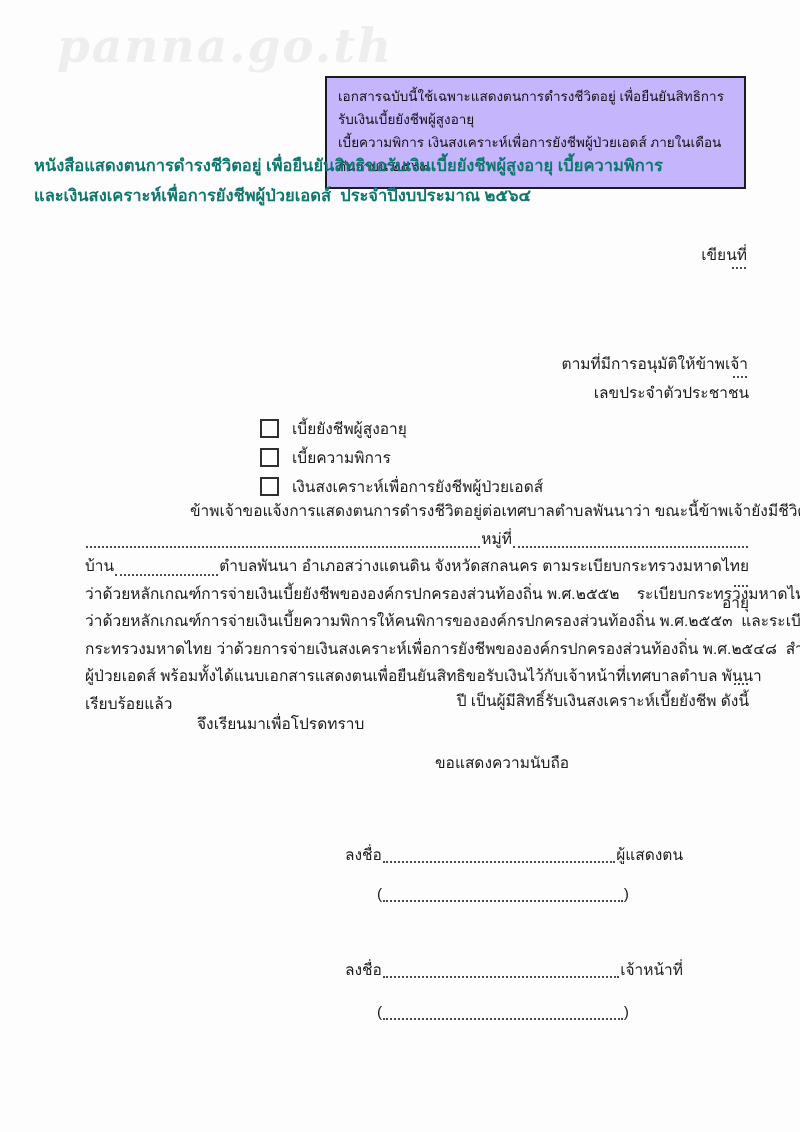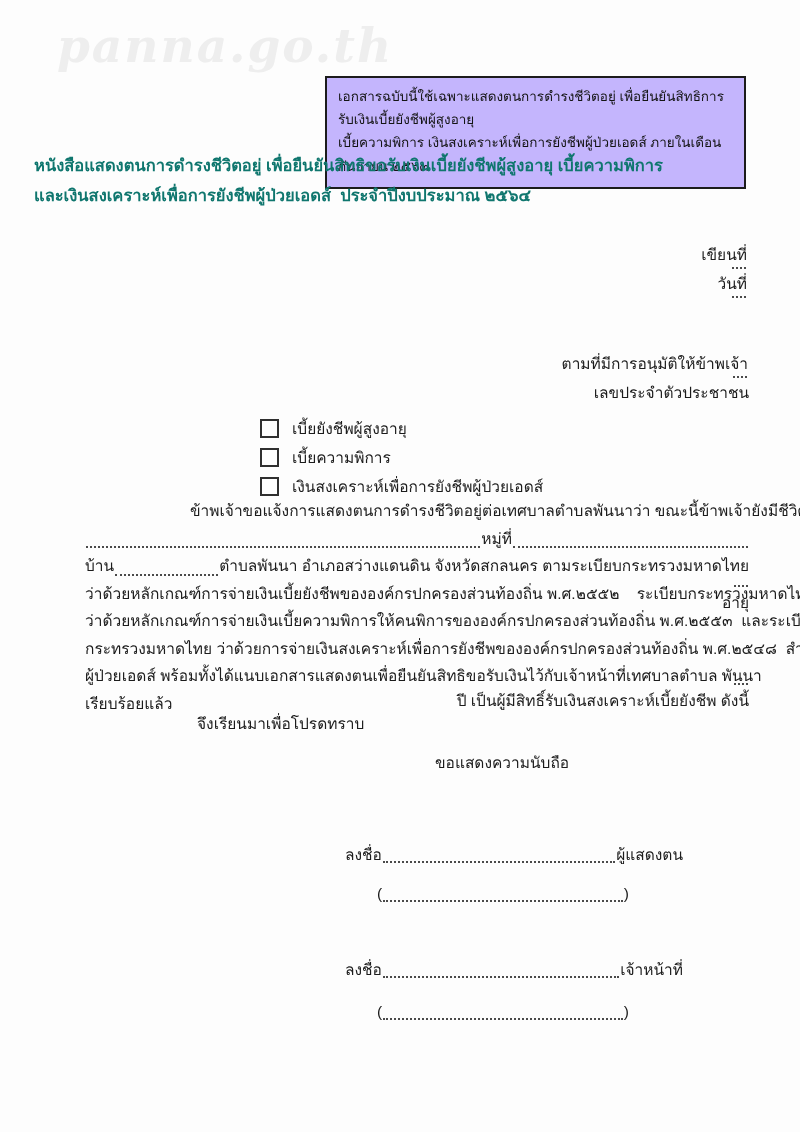--- a/index.html
+++ b/index.html
@@ -70,24 +70,20 @@
 
   <div class="title">
     <div>หนังสือแสดงตนการดำรงชีวิตอยู่ เพื่อยืนยันสิทธิขอรับเงินเบี้ยยังชีพผู้สูงอายุ เบี้ยความพิการ</div>
     <div>และเงินสงเคราะห์เพื่อการยังชีพผู้ป่วยเอดส์&nbsp; ประจำปีงบประมาณ ๒๕๖๔</div>
   </div>
 
   <div class="dotrow abs" style="left:437px;top:243px;width:310px;">
     <span>เขียนที่</span>
     <span class="dotfill"></span>
   </div>
-  <div class="dotrow abs" style="left:449px;top:272px;width:298px;">
-    <span>วันที่</span>
-    <span class="dotfill"></span>
-  </div>
 
 
   <div class="dotrow abs" style="left:84px;top:352px;width:664px;">
     <span class="indent" style="margin-left:105px;">ตามที่มีการอนุมัติให้ข้าพเจ้า</span>
     <span class="dotfill"></span>
   </div>
   <div class="dotrow abs" style="left:85px;top:381px;width:664px;">
     <span>เลขประจำตัวประชาชน</span>
     <span class="dotfill" style="flex:2.6 1 180px;"></span>
     <span>อายุ</span>

